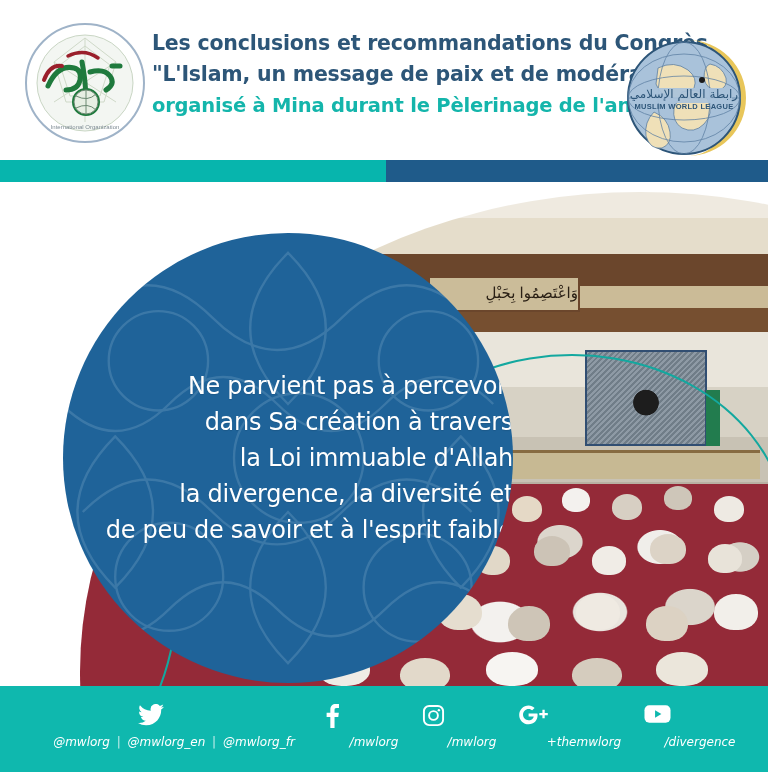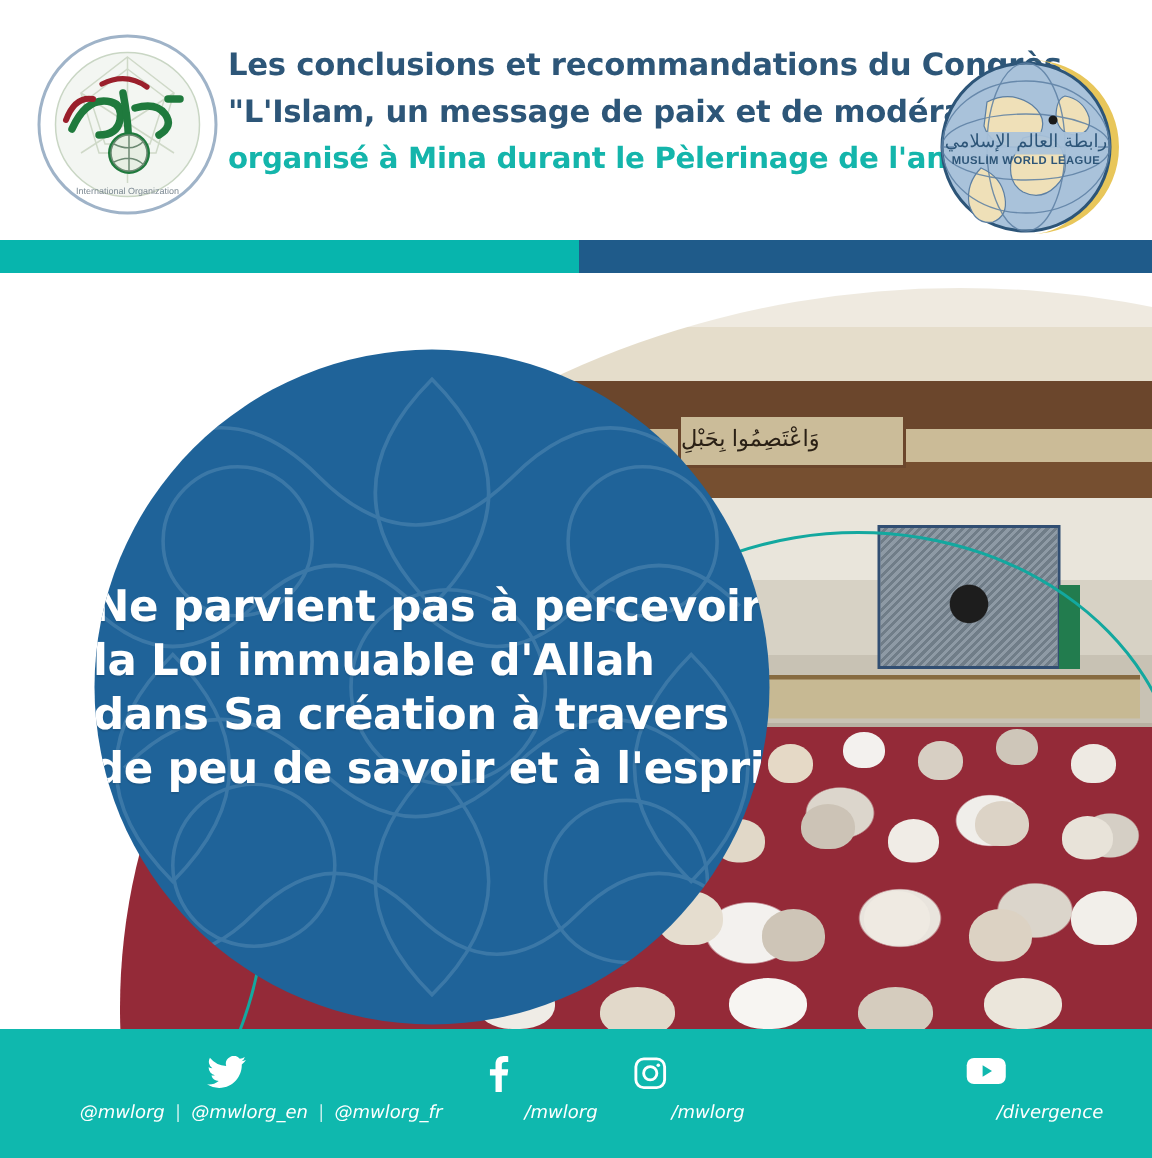--- a/index.html
+++ b/index.html
@@ -139,27 +139,27 @@
   }
   .dais {
     position: absolute;
     left: 413px; top: 228px;
     width: 56px; height: 48px;
     background: #cbbf9f;
     border-left: 4px solid #7a5c33;
   }
   .calligraphy-panel {
     position: absolute;
-    left: 452px; top: 94px;
+    left: 428px; top: 94px;
     width: 148px; height: 32px;
     background: #cdbc95;
     border: 2px solid #6e4528;
     color: #2b2014;
     font-size: 15px;
-    text-align: left;
+    text-align: right;
     line-height: 30px;
     overflow: hidden;
   }
   
   .crowd {
     position: absolute;
     left: 300px; top: 300px;
     width: 468px; height: 204px;
   }
   .crowd i {
@@ -206,25 +206,25 @@
   .quote-pattern {
     position: absolute;
     inset: -10%;
     opacity: 0.16;
   }
   .quote-text {
     position: relative;
     z-index: 2;
     width: 470px;
     margin-left: 18px;
-    text-align: left;
+    text-align: right;
     color: #ffffff;
     font-family: "DejaVu Sans", sans-serif;
-    font-weight: bold;
-    font-size: 29px;
+    font-weight: normal;
+    font-size: 24px;
     line-height: 36px;
     letter-spacing: -0.3px;
     text-shadow: 0 1px 1px rgba(0,0,0,.10);
   }
   .quote-text div { white-space: nowrap; }
 
   
   .footer {
     position: absolute;
     left: 0; top: 686px;
@@ -398,22 +398,23 @@
         <circle cx="370" cy="370" r="50"></circle>
         <path d="M250 60 q70 70 0 140 q-70 -70 0 -140Z"></path>
         <path d="M250 300 q70 70 0 140 q-70 -70 0 -140Z"></path>
         <path d="M90 230 q70 70 0 140 q-70 -70 0 -140Z"></path>
         <path d="M410 230 q70 70 0 140 q-70 -70 0 -140Z"></path>
       </g>
     </svg>
 
     <div class="quote-text">
       <div>Ne parvient pas à percevoir</div>
+      <div>dans Sa création à travers</div>
       <div>la Loi immuable d'Allah</div>
-      <div>dans Sa création à travers</div>
+      <div>la divergence, la diversité et</div>
       <div>de peu de savoir et à l'esprit faible</div>
     </div>
   </div>
 
   <div class="footer">
     <div class="footer-row">
 
       <div class="social twitter-group">
         <span class="ic">
           <svg width="26" height="22" viewBox="0 0 24 20" fill="#ffffff">
@@ -442,20 +443,29 @@
         <span class="ic icon-center">
           <svg width="23" height="23" viewBox="0 0 24 24" fill="none" stroke="#ffffff" stroke-width="2">
             <rect x="2" y="2" width="20" height="20" rx="5.5"></rect>
             <circle cx="12" cy="12" r="4.6"></circle>
             <circle cx="17.6" cy="6.4" r="1.25" fill="#ffffff" stroke="none"></circle>
           </svg>
         </span>
         <span class="hd">/mwlorg</span>
       </div>
 
+      <div class="social gp-group">
+        <span class="ic icon-center">
+          <svg width="32" height="22" viewBox="0 0 32 22" fill="#ffffff">
+            <path d="M10.6 9.3v3.1h5.1c-.2 1.3-1.5 3.9-5.1 3.9-3.1 0-5.6-2.5-5.6-5.7s2.5-5.7 5.6-5.7c1.7 0 2.9.7 3.6 1.4l2.4-2.4C14.9 2.4 13 1.5 10.6 1.5 5.4 1.5 1.2 5.7 1.2 10.9s4.2 9.4 9.4 9.4c5.4 0 9-3.8 9-9.2 0-.6-.1-1.1-.2-1.6h-8.8z"></path>
+            <path d="M26.7 8.9V5.8h-2.3v3.1h-3.1v2.3h3.1v3.1h2.3v-3.1h3.1V8.9h-3.1z"></path>
+          </svg>
+        </span>
+        <span class="hd">+themwlorg</span>
+      </div>
 
       <div class="social yt-group">
         <span class="ic icon-center">
           <svg width="27" height="20" viewBox="0 0 28 20">
             <rect x="0.5" y="1" width="27" height="18" rx="5" fill="#ffffff"></rect>
             <path d="M11.5 6.1 L18 10 L11.5 13.9 Z" fill="#0fb8ae"></path>
           </svg>
         </span>
         <span class="hd">/divergence</span>
       </div>

